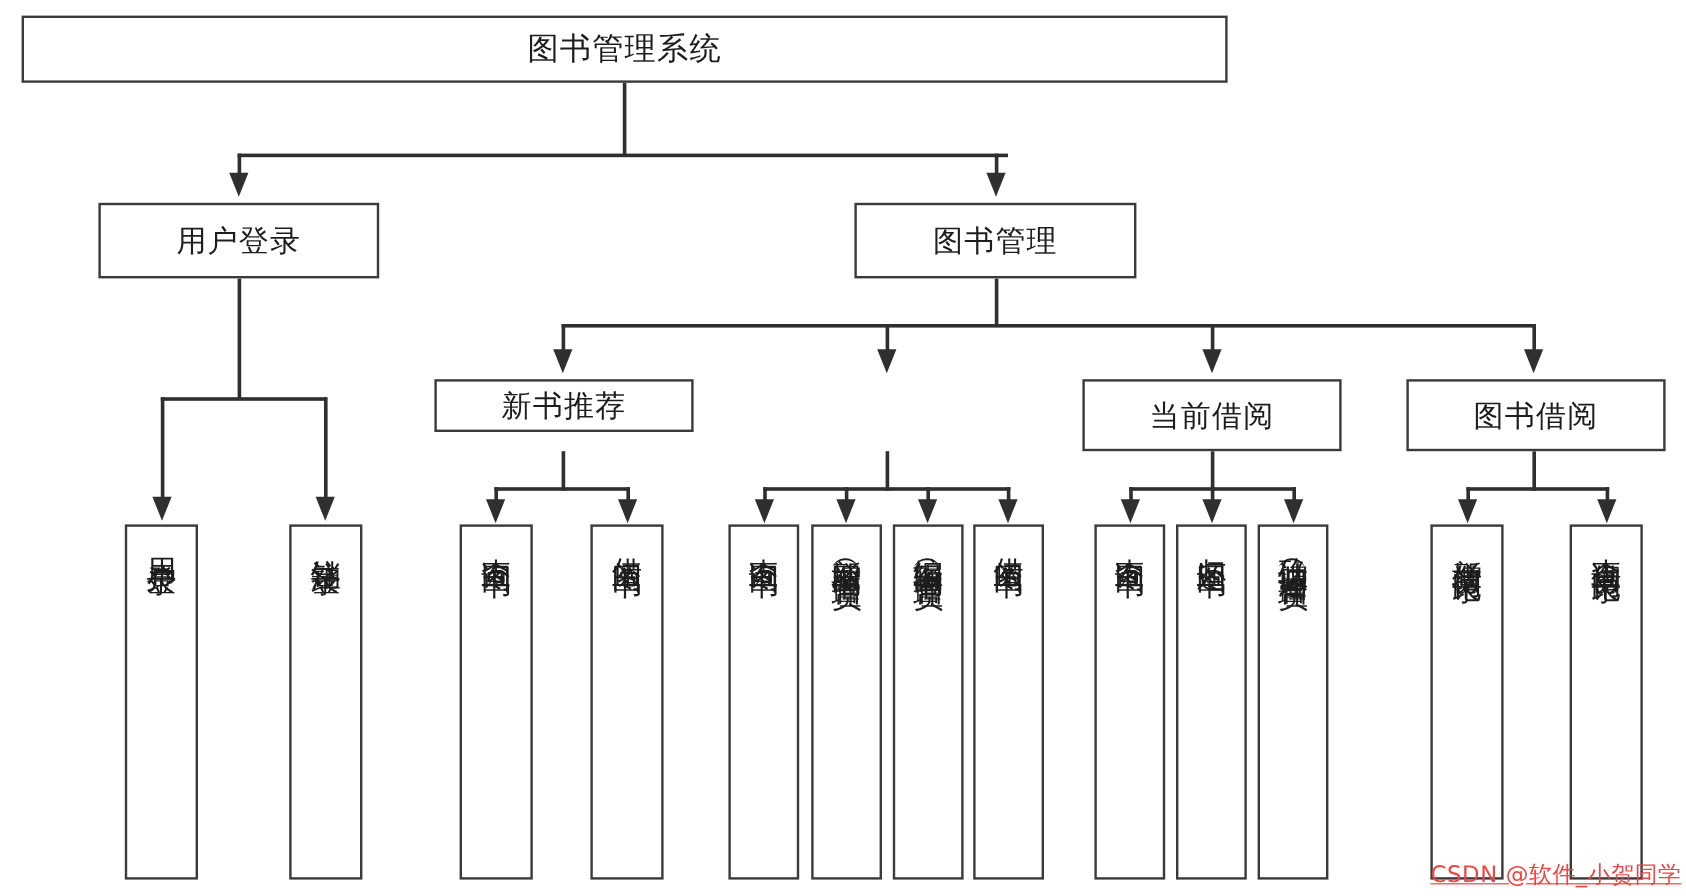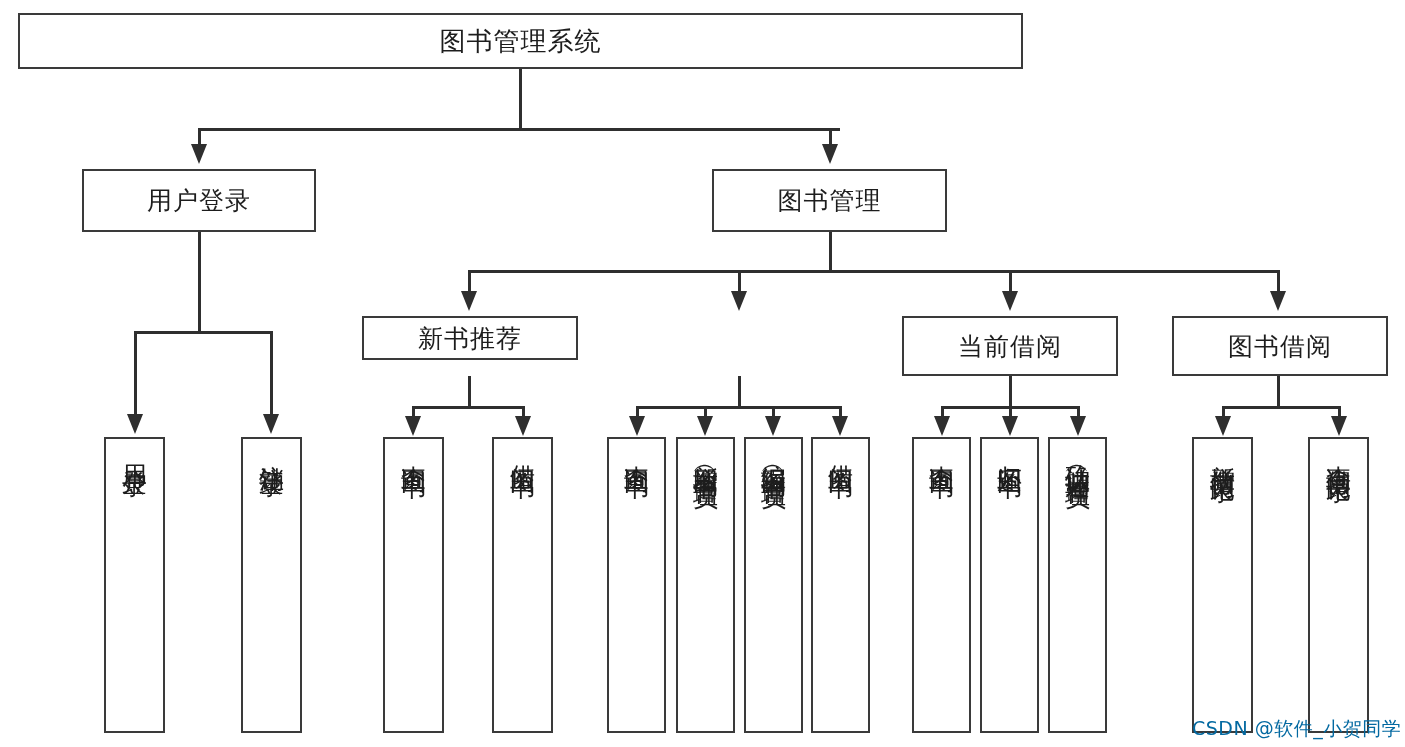--- a/index.html
+++ b/index.html
@@ -63,24 +63,25 @@
     position:absolute;
     width:0;height:0;
     border-left:8px solid transparent;
     border-right:8px solid transparent;
     border-top:20px solid #2f2f2f;
   }
   
   #watermark{
     position:absolute;
     font-size:19px;
-    color:#0369a1;
+    color:#ef4444;
     letter-spacing:0.5px;
     white-space:nowrap;
     font-family:"DejaVu Sans","Liberation Sans",sans-serif;
+    text-decoration:underline;
   }
 </style>
 </head>
 <body>
 
 <div id="canvas">
 
   <div class="vline" style="left:519px;top:68px;height:62px;"></div>
   <div class="hline" style="left:198px;top:128px;width:642px;"></div>
   <div class="vline" style="left:198px;top:128px;height:18px;"></div>

